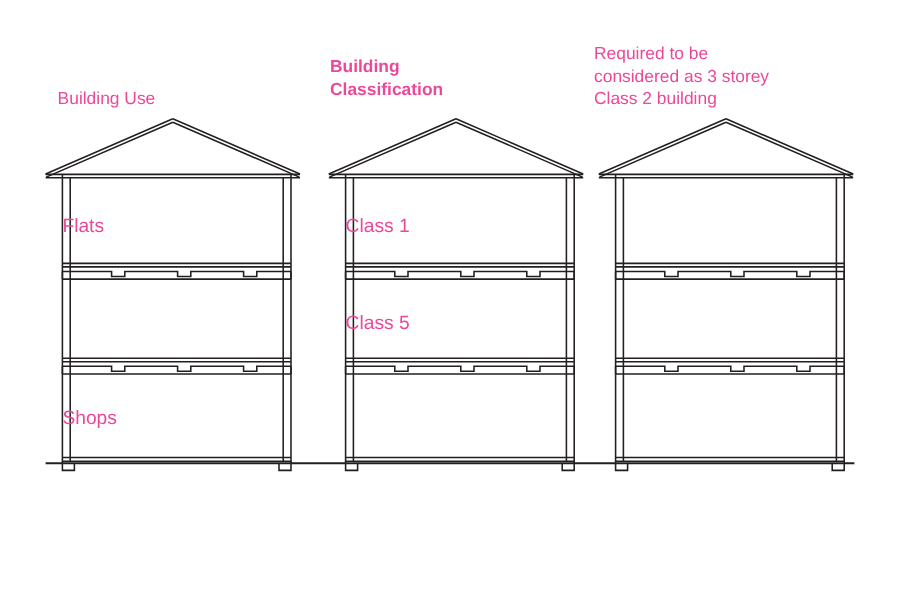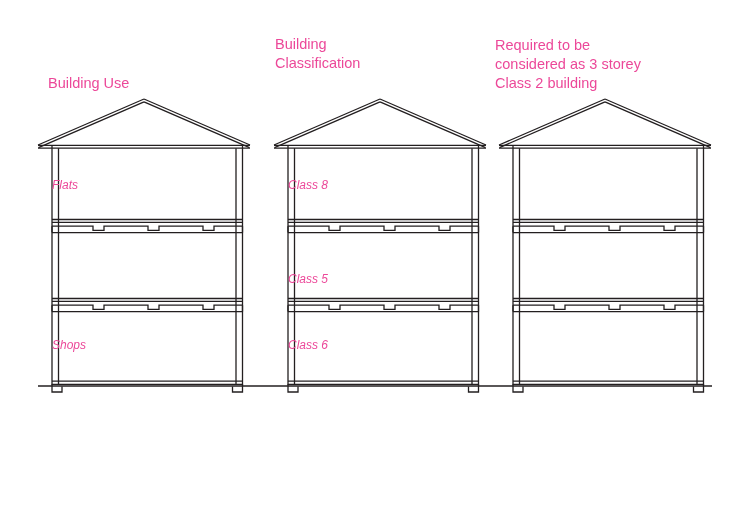--- a/index.html
+++ b/index.html
@@ -29,29 +29,28 @@
   .hdr-text, .floor-text, .note-text {
     position: absolute;
     color: #ec4899;
     line-height: 1.32;
     white-space: pre-line;
   }
   .hdr-text {
     font-size: 14.5px;
   }
   .floor-text {
-    font-size: 12px;
-    font-style: italic;
+    font-size: 16px;
   }
   .note-text {
     font-size: 14.5px;
   }
   
   .hdr-b1 { left: 48px;  width: 212px; bottom: 412px; }
-  .hdr-b2 { left: 275px; width: 210px; bottom: 432px; }
+  .hdr-b2 { left: 275px; width: 210px; bottom: 420px; font-weight: bold; }
   .hdr-b3 { left: 495px; width: 230px; bottom: 412px; }
 
   .note-bottom { left: 470px; width: 270px; top: 408px; }
 </style>
 </head>
 <body>
 
 <div id="canvas">
 
   <svg class="diagram-svg" viewBox="0 0 750 505">
@@ -130,22 +129,21 @@
   <div class="hdr-text hdr-b2">Building
 Classification</div>
 
   <div class="hdr-text hdr-b3">Required to be
 considered as 3 storey
 Class 2 building</div>
 
   <div class="floor-text" style="left:52px;  width:184px; top:178px;">Flats</div>
   <div class="floor-text" style="left:52px;  width:184px; top:338px;">Shops</div>
 
-  <div class="floor-text" style="left:288px; width:184px; top:178px;">Class 8</div>
-  <div class="floor-text" style="left:288px; width:184px; top:272px;">Class 5</div>
-  <div class="floor-text" style="left:288px; width:184px; top:338px;">Class 6</div>
+  <div class="floor-text" style="left:288px; width:184px; top:178px;">Class 1</div>
+  <div class="floor-text" style="left:288px; width:184px; top:259px;">Class 5</div>
 
   <div class="floor-text" style="left:513px; width:184px; top:178px;"></div>
   <div class="floor-text" style="left:513px; width:184px; top:259px;"></div>
   <div class="floor-text" style="left:513px; width:184px; top:338px;"></div>
 
 
 </div>
 
 </body></html>

